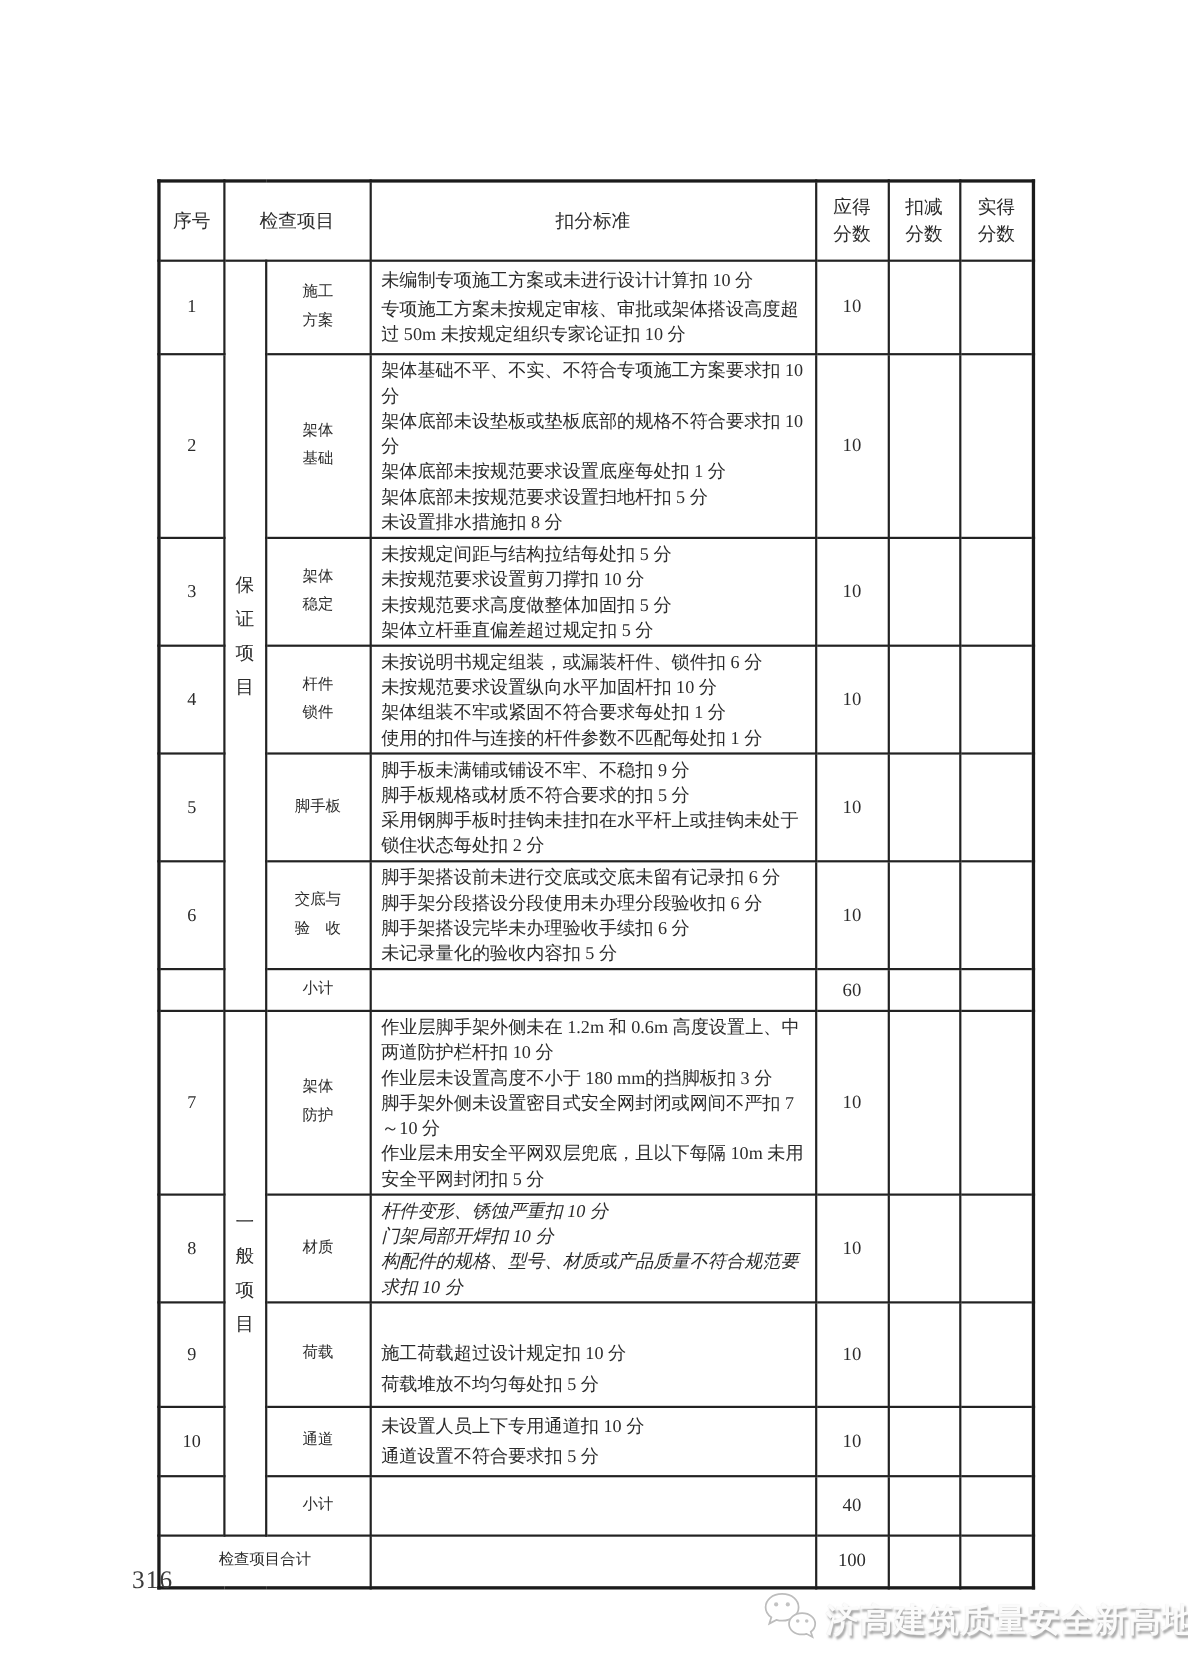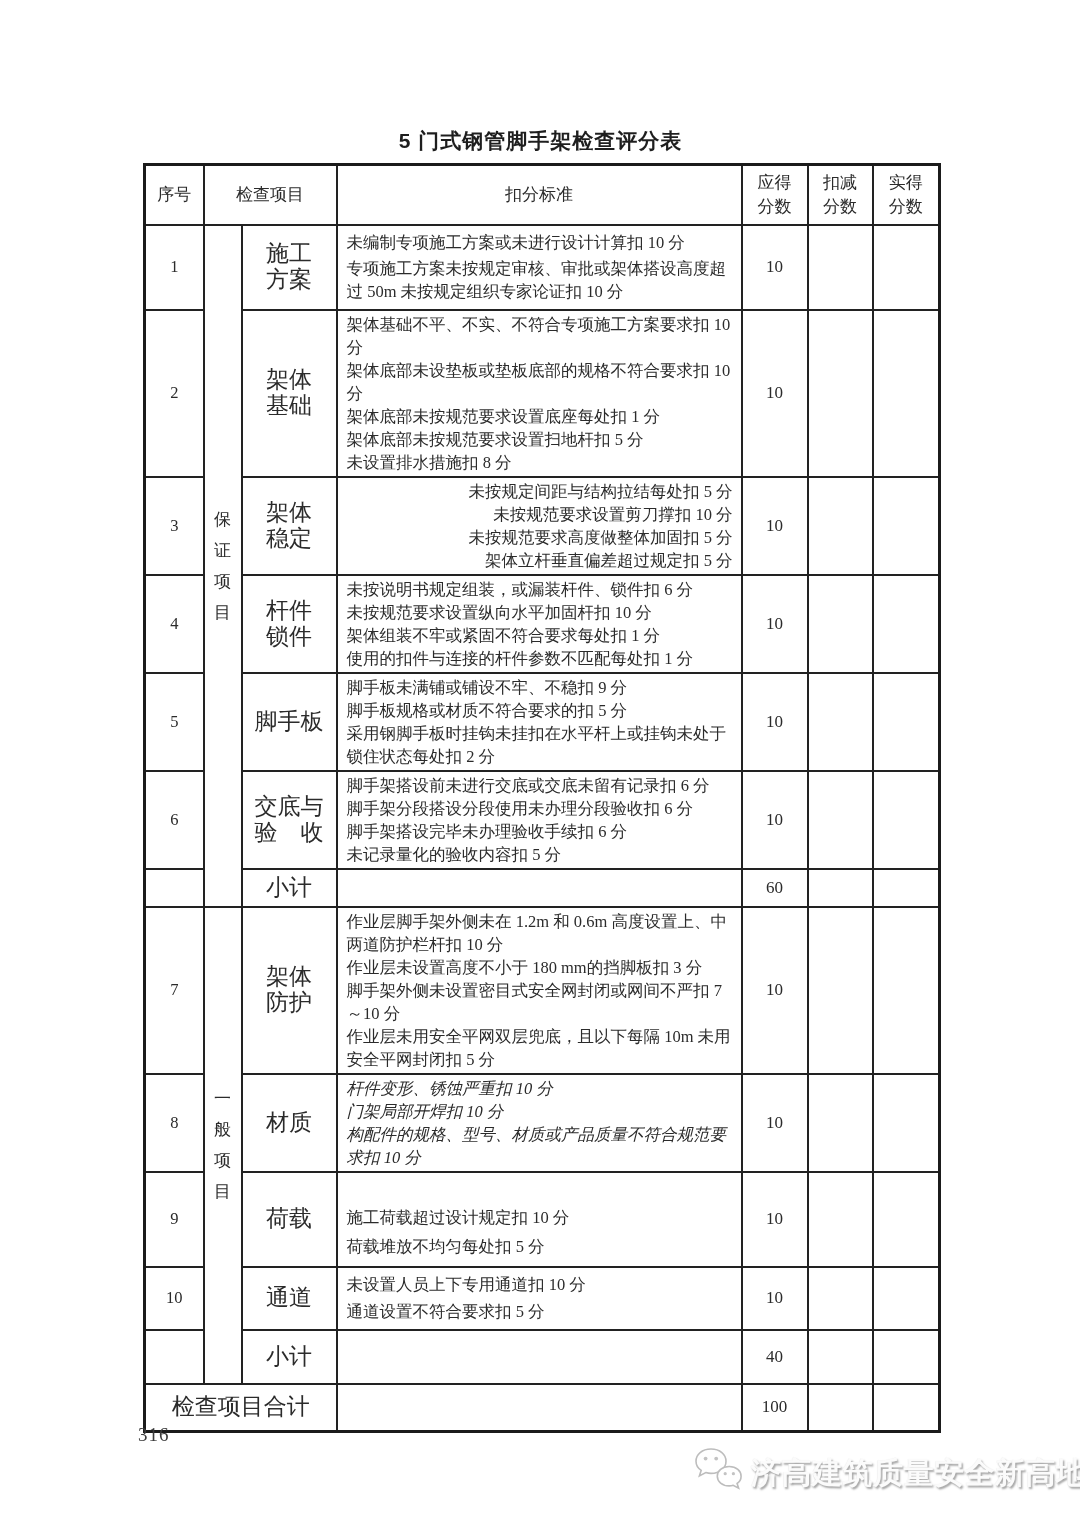--- a/index.html
+++ b/index.html
@@ -25,65 +25,64 @@
     font-size:16.5px;
   }
   table.score td,table.score th{
     border:2px solid #222;
     font-weight:normal;
     vertical-align:middle;
     color:#2b2b2b;
   }
   th.hdr{white-space:pre-line;line-height:24px;text-align:center;font-size:17px;}
   td.c{text-align:center;white-space:pre-line;}
-  td.item{line-height:26px;font-size:23px;}
+  td.item{line-height:26px;font-size:14px;}
   td.cat{line-height:31px;font-size:17px;letter-spacing:0;}
   td.crit-td{padding:2px 8px 2px 9px;}
   .crit{
     display:flex;flex-direction:column;justify-content:space-evenly;
   }
   .crit-item{line-height:23px;text-align:left;}
   td.score-val{font-size:17px;}
 
   .page-number{
-    position:absolute;left:138px;top:1424px;
-    font-size:19px;color:#3a3a3a;letter-spacing:1px;
+    position:absolute;left:120px;top:1424px;
+    font-size:23px;color:#3a3a3a;letter-spacing:1px;
   }
 
   .watermark{
     position:absolute;left:692px;top:1447px;height:52px;
     display:flex;align-items:center;gap:7px;
   }
   .watermark-text{
     font-size:30px;font-weight:bold;letter-spacing:0.5px;
     color:#fbfbfb;
     text-shadow:1.5px 2px 2px #a6a6a6, -0.5px -0.5px 1px #efefef;
     white-space:nowrap;
     font-family:"Liberation Sans","DejaVu Sans",sans-serif;
   }
 </style>
 </head>
 <body>
 
 <div class="page">
 
-  <div class="doc-title">5 门式钢管脚手架检查评分表</div>
 
   <table class="score">
     <colgroup>
       <col style="width:59px">
       <col style="width:38px">
       <col style="width:95px">
       <col style="width:405px">
       <col style="width:66px">
       <col style="width:65px">
       <col style="width:67px">
     </colgroup>
     <thead>
-      <tr style="height:60px">
+      <tr style="height:72px">
         <th class="hdr">序号</th>
         <th class="hdr" colspan="2">检查项目</th>
         <th class="hdr">扣分标准</th>
         <th class="hdr">应得
 分数</th>
         <th class="hdr">扣减
 分数</th>
         <th class="hdr">实得
 分数</th>
       </tr>
@@ -122,21 +121,21 @@
           </td>
           <td class="c score-val">10</td>
           <td class="c score-val"></td>
           <td class="c score-val"></td>
         </tr>
         <tr style="height: 95px;">
           <td class="c">3</td>
           <td class="c item">架体
 稳定</td>
           <td class="crit-td">
-            <div class="crit" style="min-height: 89px; align-items: flex-end;">
+            <div class="crit" style="min-height: 89px;">
               <div class="crit-item">未按规定间距与结构拉结每处扣 5 分</div>
               <div class="crit-item">未按规范要求设置剪刀撑扣 10 分</div>
               <div class="crit-item">未按规范要求高度做整体加固扣 5 分</div>
               <div class="crit-item">架体立杆垂直偏差超过规定扣 5 分</div>
             </div>
           </td>
           <td class="c score-val">10</td>
           <td class="c score-val"></td>
           <td class="c score-val"></td>
         </tr>

